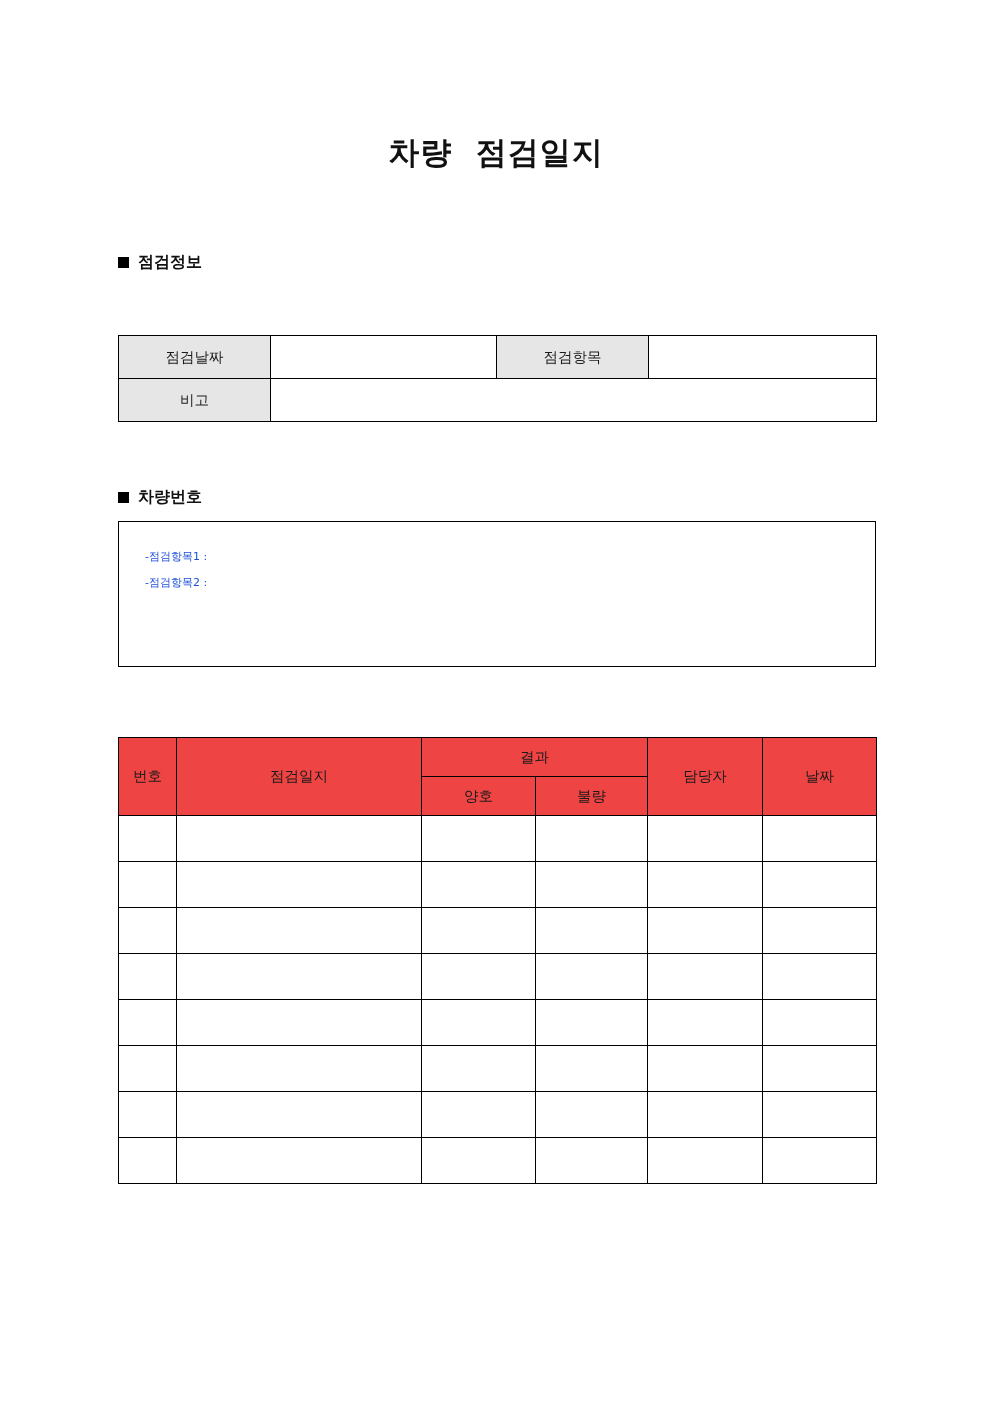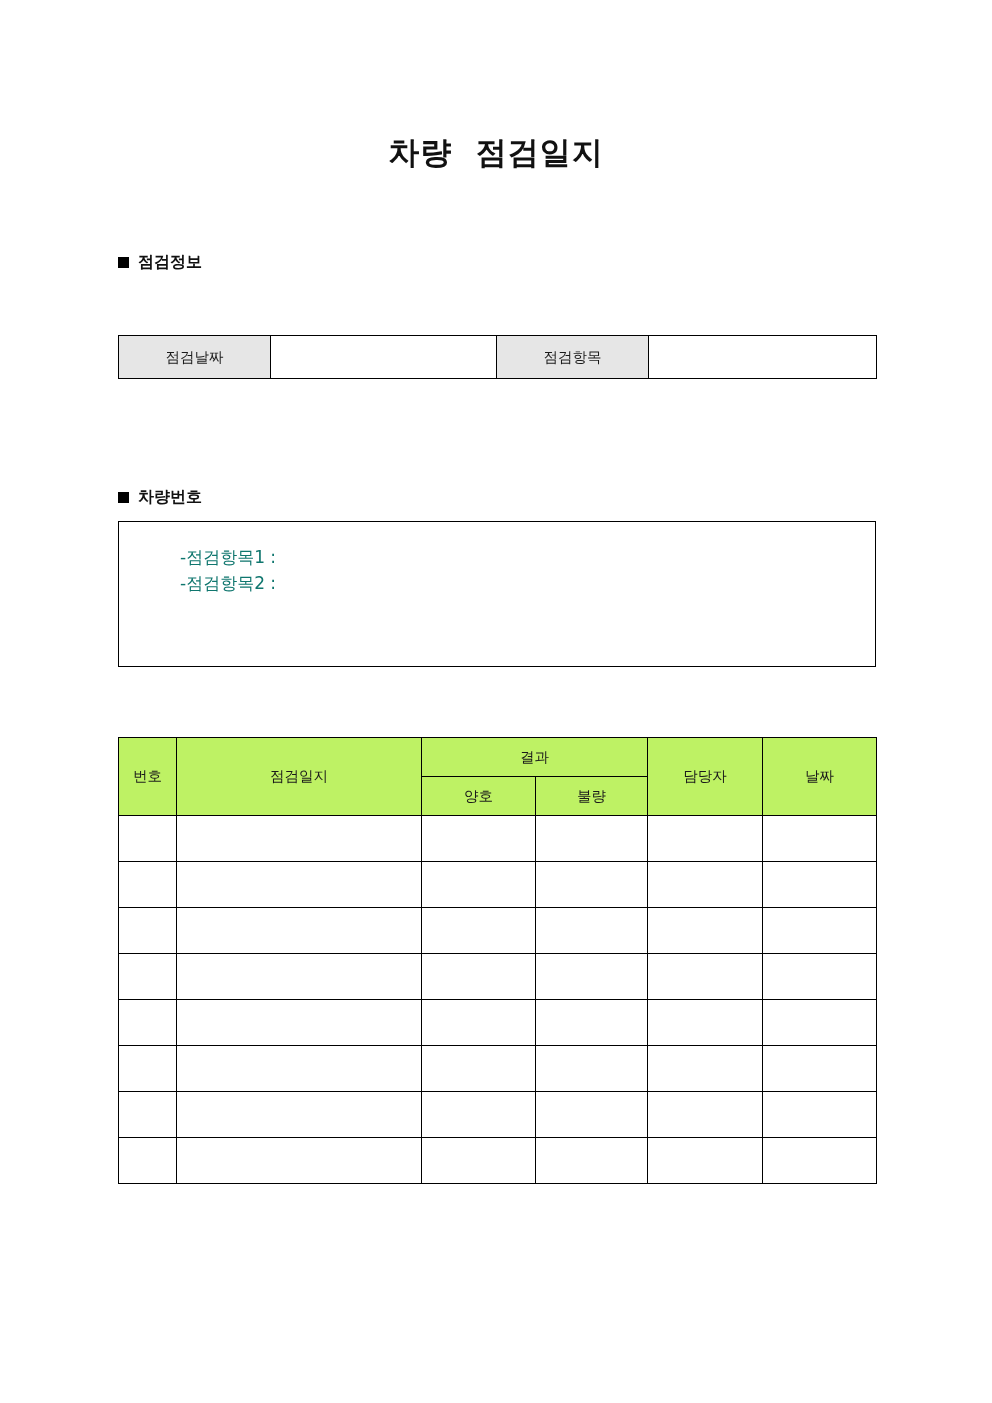--- a/index.html
+++ b/index.html
@@ -97,38 +97,37 @@
     width: 758px;
     height: 146px;
     box-sizing: border-box;
     border: 1px solid #000000;
     background: #ffffff;
   }
   #detail-box .lines {
     padding: 22px 0 0 26px;
   }
   #detail-box .line {
-    font-size: 17px;
+    font-size: 11px;
     line-height: 26px;
-    color: #0f766e;
+    color: #1d4ed8;
     white-space: pre;
-    margin-left: 35px;
   }
 
   
   #checklist-table {
     left: 118px;
     top: 737px;
     width: 758px;
   }
   #checklist-table td {
     height: 46px;
   }
   #checklist-table thead td {
-    background: #bef264;
+    background: #ef4444;
     margin-top: 36px;
   }
   #checklist-table tbody td {
     background: #ffffff;
     height: 45px;
   }
   .h-tall { height: 76px !important; }
   .h-top  { height: 38px !important; }
   .h-sub  { height: 38px !important; }
 </style>
@@ -150,20 +149,24 @@
       <col style="width:226px">
       <col style="width:152px">
       <col style="width:228px">
     </colgroup>
     <tbody>
       <tr>
         <td class="label">점검날짜</td>
         <td class="value"></td>
         <td class="label">점검항목</td>
         <td class="value"></td>
+      </tr>
+      <tr>
+        <td class="label">비고</td>
+        <td class="value" colspan="3"></td>
       </tr>
     </tbody>
   </table>
 
   <div class="section-heading" id="heading-detail">
     <span class="marker"></span>
     <span>차량번호</span>
   </div>
 
   <div id="detail-box">

